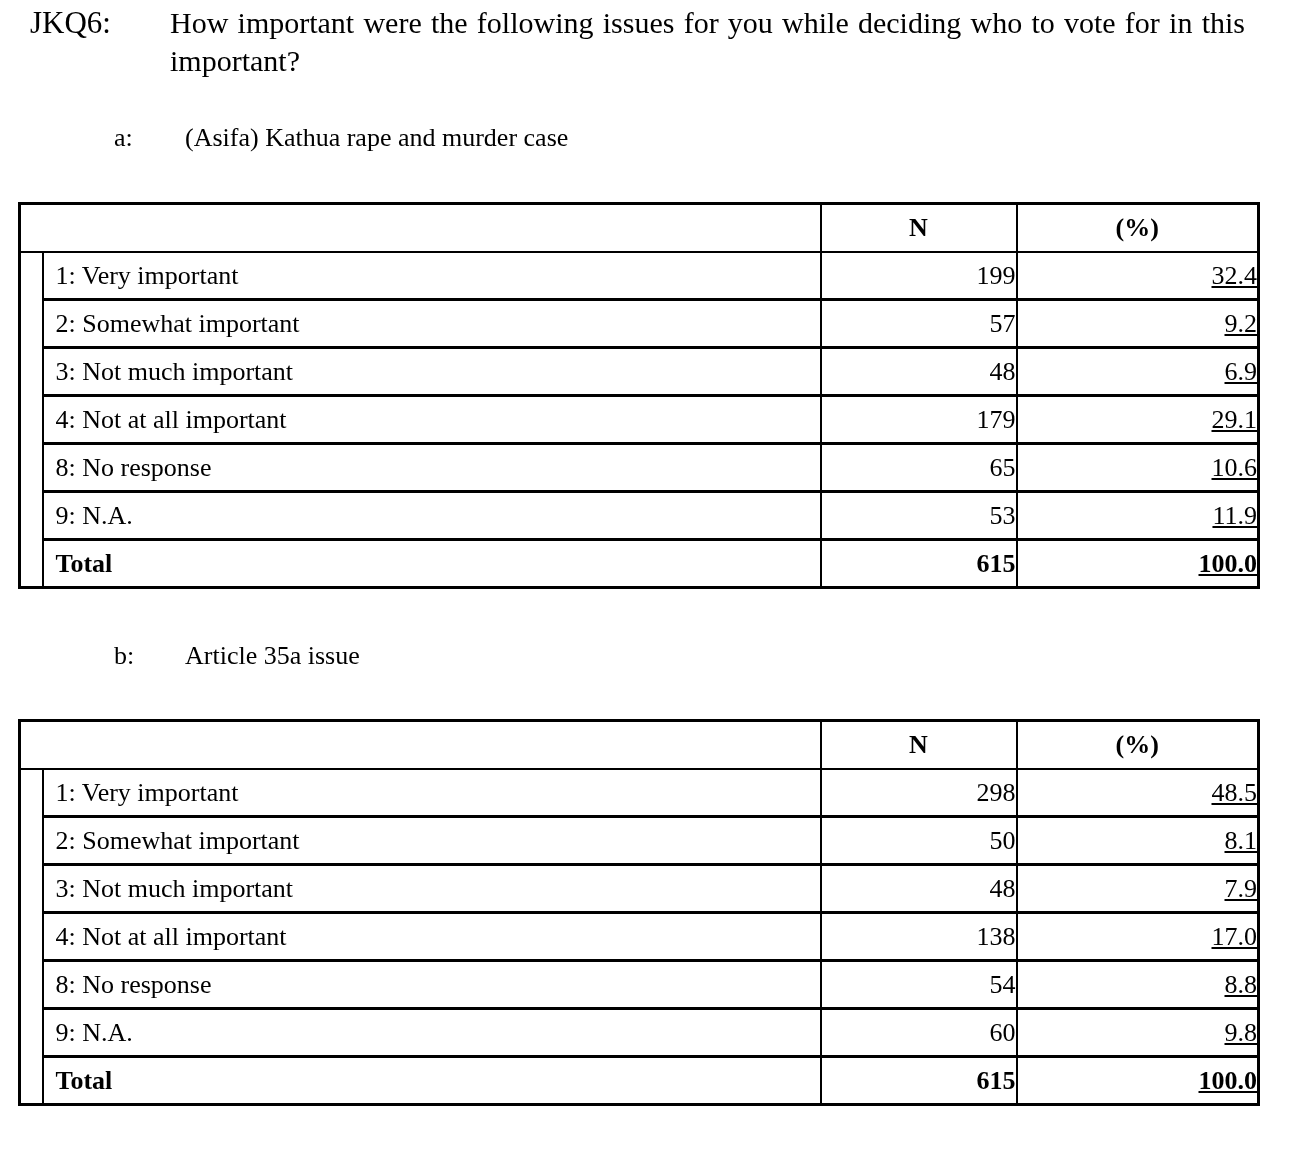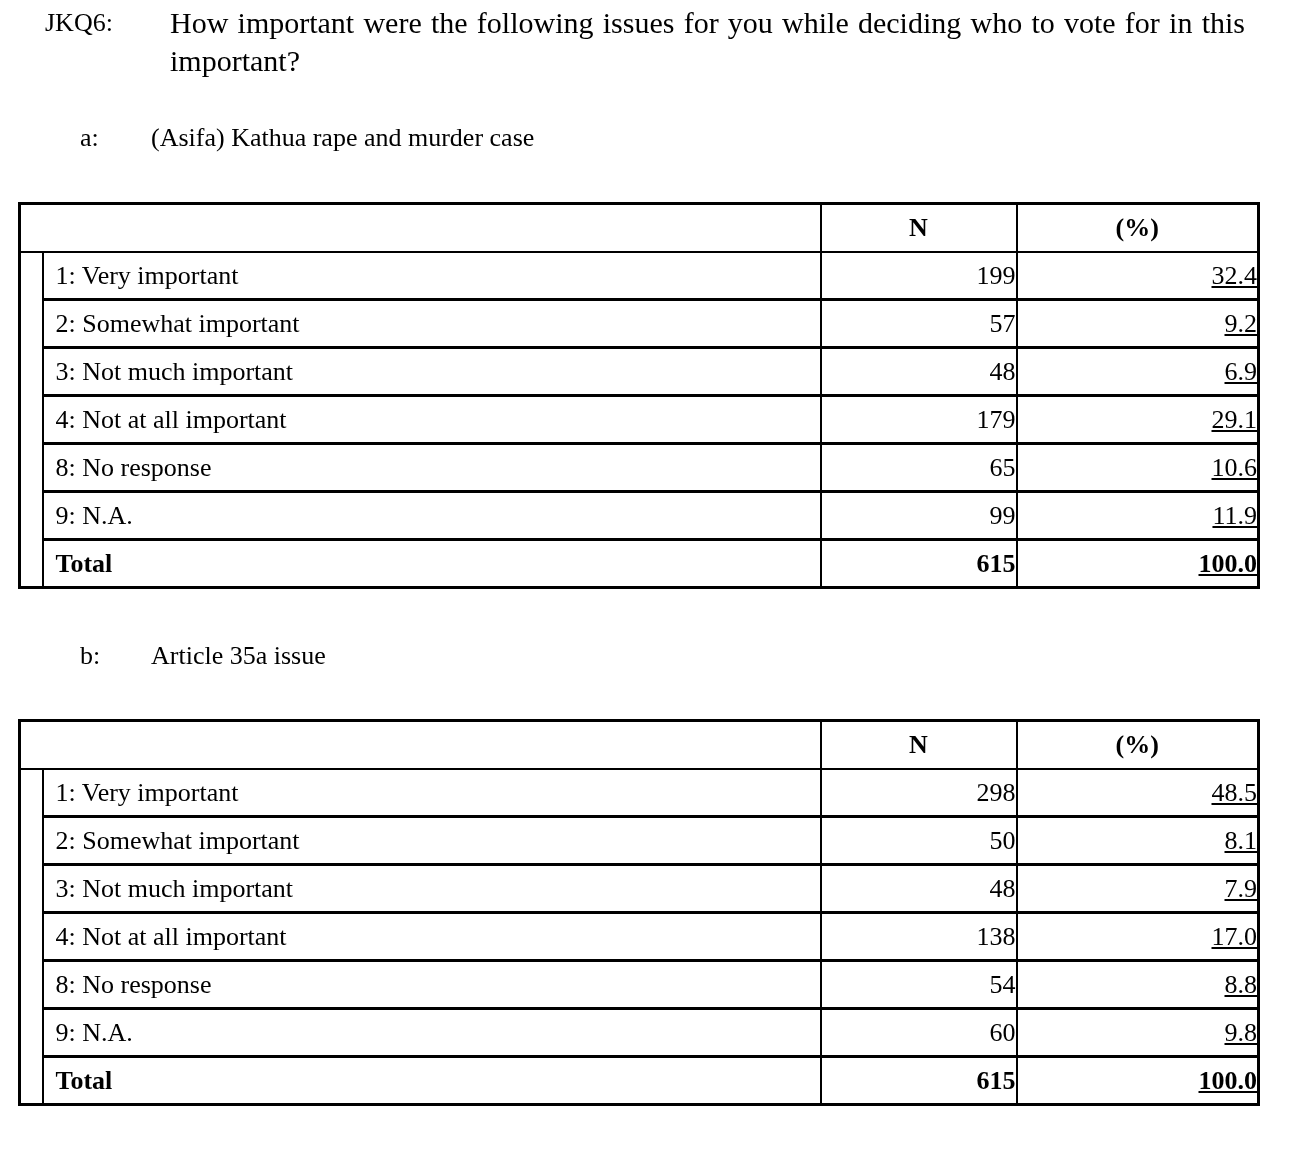--- a/index.html
+++ b/index.html
@@ -17,44 +17,43 @@
 
   
   .question-block {
     position: relative;
     margin-top: 4px;
   }
   .qid {
     position: absolute;
     left: 30px;
     top: 0;
-    font-size: 26px;
+    font-size: 31px;
     line-height: 38px;
-    margin-left: 15px;
   }
   .qtext {
     margin-left: 170px;
     width: 1075px;
     font-size: 30px;
     line-height: 38px;
   }
   .qline {
     text-align: justify;
     text-align-last: justify;
     white-space: nowrap;
   }
   .qline-last {
     text-align: left;
     text-align-last: left;
     white-space: normal;
   }
 
   
   .subq {
-    margin-left: 80px;
+    margin-left: 114px;
     font-size: 26px;
     line-height: 38px;
   }
   .subq-a { margin-top: 39px; }
   .subq-b { margin-top: 48px; }
   .subq .letter {
     display: inline-block;
     width: 71px;
   }
 
@@ -134,21 +133,21 @@
     <td class="n-cell">179</td>
     <td class="pct-cell">29.1</td>
   </tr>
   <tr class="body">
     <td class="label-cell">8: No response</td>
     <td class="n-cell">65</td>
     <td class="pct-cell">10.6</td>
   </tr>
   <tr class="body">
     <td class="label-cell">9: N.A.</td>
-    <td class="n-cell">99</td>
+    <td class="n-cell">53</td>
     <td class="pct-cell">11.9</td>
   </tr>
   <tr class="body total">
     <td class="label-cell">Total</td>
     <td class="n-cell">615</td>
     <td class="pct-cell">100.0</td>
   </tr>
 </tbody>
   </table>
 

